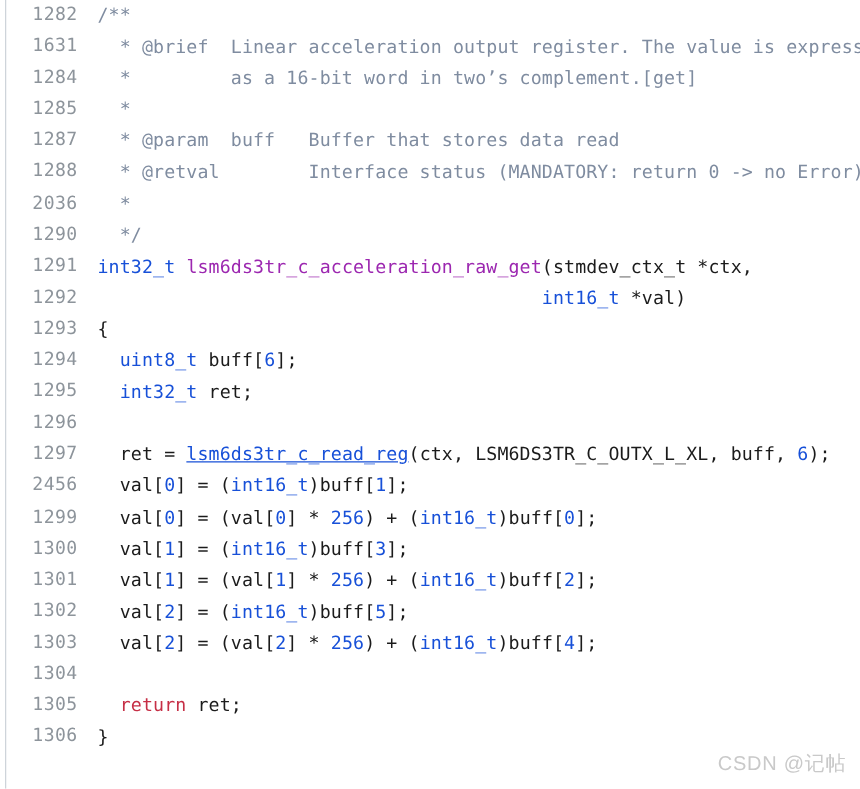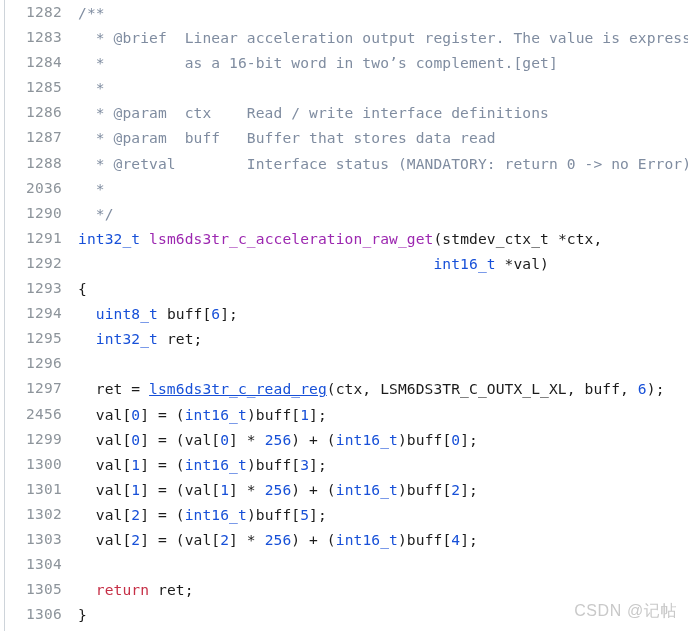--- a/index.html
+++ b/index.html
@@ -79,24 +79,23 @@
     user-select: none;
   }
 </style>
 </head>
 <body>
 
 <div id="code-viewer">
   <div id="gutter-rule"></div>
   <div id="code-lines">
       <div class="code-line"><div class="line-number">1282</div><div class="line-content"><span class="tok-comment">/**</span></div></div>
-      <div class="code-line"><div class="line-number">1283</div><div class="line-content"><span class="tok-comment">  * @brief  Linear acceleration output register. The value is expressed</span></div></div>
+      <div class="code-line"><div class="line-number">1631</div><div class="line-content"><span class="tok-comment">  * @brief  Linear acceleration output register. The value is expressed</span></div></div>
       <div class="code-line"><div class="line-number">1284</div><div class="line-content"><span class="tok-comment">  *         as a 16-bit word in two’s complement.[get]</span></div></div>
       <div class="code-line"><div class="line-number">1285</div><div class="line-content"><span class="tok-comment">  *</span></div></div>
-      <div class="code-line"><div class="line-number">1286</div><div class="line-content"><span class="tok-comment">  * @param  ctx    Read / write interface definitions</span></div></div>
       <div class="code-line"><div class="line-number">1287</div><div class="line-content"><span class="tok-comment">  * @param  buff   Buffer that stores data read</span></div></div>
       <div class="code-line"><div class="line-number">1288</div><div class="line-content"><span class="tok-comment">  * @retval        Interface status (MANDATORY: return 0 -&gt; no Error).</span></div></div>
       <div class="code-line"><div class="line-number">2036</div><div class="line-content"><span class="tok-comment">  *</span></div></div>
       <div class="code-line"><div class="line-number">1290</div><div class="line-content"><span class="tok-comment">  */</span></div></div>
       <div class="code-line"><div class="line-number">1291</div><div class="line-content"><span class="tok-type">int32_t</span><span class="tok-plain"> </span><span class="tok-func">lsm6ds3tr_c_acceleration_raw_get</span><span class="tok-plain">(</span><span class="tok-plain">stmdev_ctx_t *ctx,</span></div></div>
       <div class="code-line"><div class="line-number">1292</div><div class="line-content"><span class="tok-plain">                                        </span><span class="tok-type">int16_t</span><span class="tok-plain"> *val)</span></div></div>
       <div class="code-line"><div class="line-number">1293</div><div class="line-content"><span class="tok-plain">{</span></div></div>
       <div class="code-line"><div class="line-number">1294</div><div class="line-content"><span class="tok-plain">  </span><span class="tok-type">uint8_t</span><span class="tok-plain"> buff[</span><span class="tok-number">6</span><span class="tok-plain">];</span></div></div>
       <div class="code-line"><div class="line-number">1295</div><div class="line-content"><span class="tok-plain">  </span><span class="tok-type">int32_t</span><span class="tok-plain"> ret;</span></div></div>
       <div class="code-line"><div class="line-number">1296</div><div class="line-content"><span class="tok-plain"></span></div></div>

